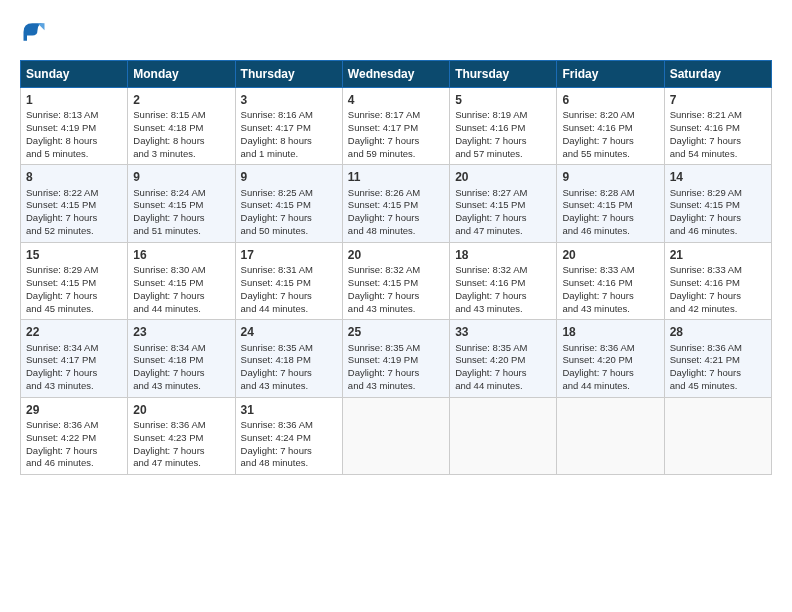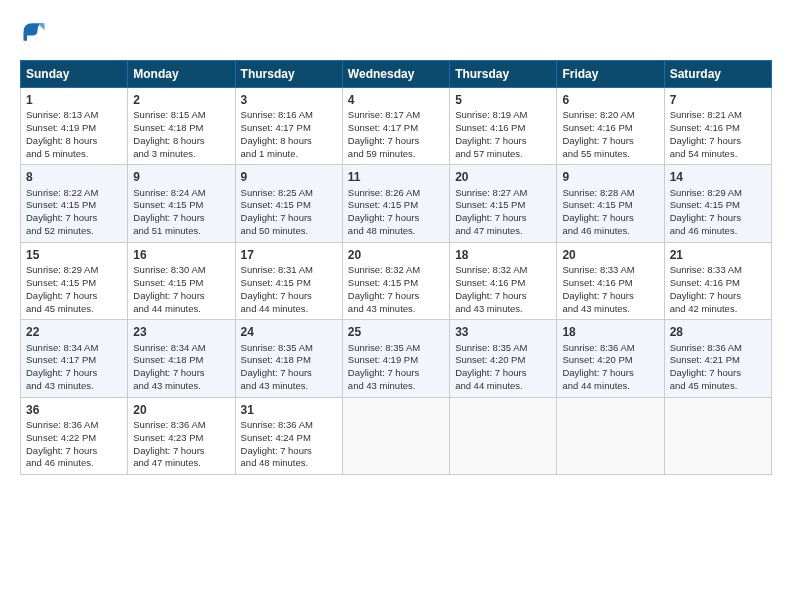--- a/index.html
+++ b/index.html
@@ -150,21 +150,21 @@
         <tr>
           <td><span class="day-num">22</span>Sunrise: 8:34 AM<br>Sunset: 4:17 PM<br>Daylight: 7 hours<br>and 43 minutes.<br></td>
           <td><span class="day-num">23</span>Sunrise: 8:34 AM<br>Sunset: 4:18 PM<br>Daylight: 7 hours<br>and 43 minutes.<br></td>
           <td><span class="day-num">24</span>Sunrise: 8:35 AM<br>Sunset: 4:18 PM<br>Daylight: 7 hours<br>and 43 minutes.<br></td>
           <td><span class="day-num">25</span>Sunrise: 8:35 AM<br>Sunset: 4:19 PM<br>Daylight: 7 hours<br>and 43 minutes.<br></td>
           <td><span class="day-num">33</span>Sunrise: 8:35 AM<br>Sunset: 4:20 PM<br>Daylight: 7 hours<br>and 44 minutes.<br></td>
           <td><span class="day-num">18</span>Sunrise: 8:36 AM<br>Sunset: 4:20 PM<br>Daylight: 7 hours<br>and 44 minutes.<br></td>
           <td><span class="day-num">28</span>Sunrise: 8:36 AM<br>Sunset: 4:21 PM<br>Daylight: 7 hours<br>and 45 minutes.<br></td>
         </tr>
         <tr>
-          <td><span class="day-num">36</span>Sunrise: 8:36 AM<br>Sunset: 4:22 PM<br>Daylight: 7 hours<br>and 46 minutes.<br></td>
+          <td><span class="day-num">29</span>Sunrise: 8:36 AM<br>Sunset: 4:22 PM<br>Daylight: 7 hours<br>and 46 minutes.<br></td>
           <td><span class="day-num">20</span>Sunrise: 8:36 AM<br>Sunset: 4:23 PM<br>Daylight: 7 hours<br>and 47 minutes.<br></td>
           <td><span class="day-num">31</span>Sunrise: 8:36 AM<br>Sunset: 4:24 PM<br>Daylight: 7 hours<br>and 48 minutes.<br></td>
           <td class="empty"></td>
           <td class="empty"></td>
           <td class="empty"></td>
           <td class="empty"></td>
         </tr>
       </tbody>
   </table>
 </div>

